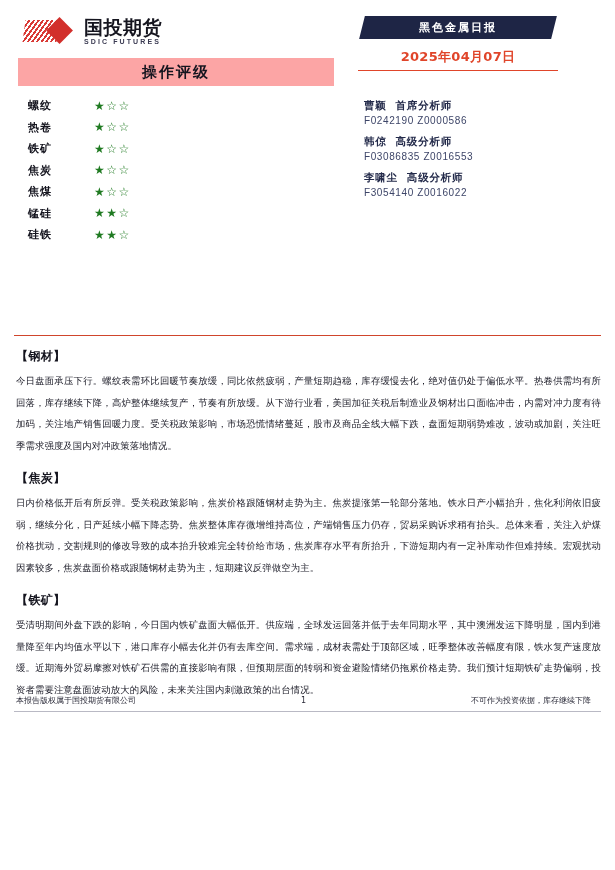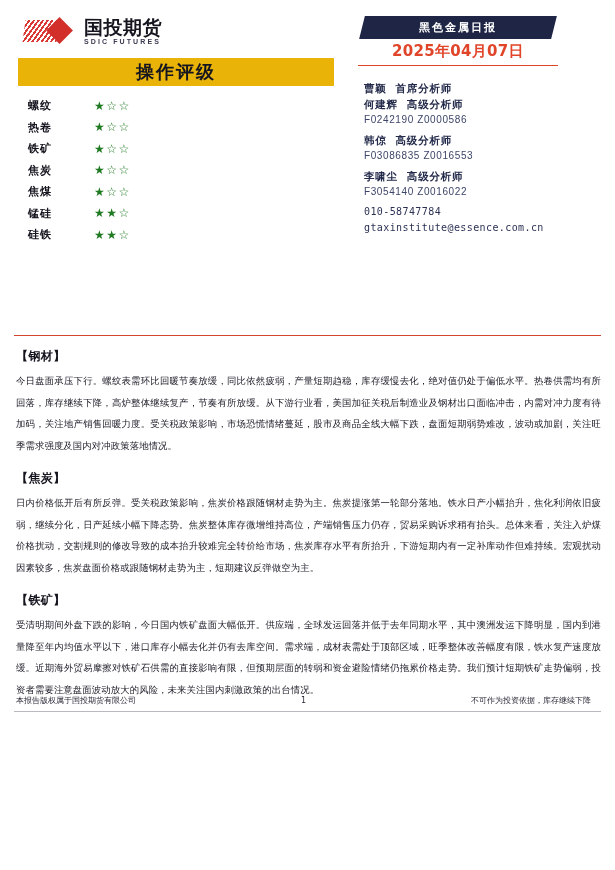--- a/index.html
+++ b/index.html
@@ -89,26 +89,26 @@
     font-size: 7px;
     font-weight: bold;
     letter-spacing: 2.1px;
     color: #3a3a52;
     margin-top: 1px;
   }
 
   
   .rating-title-bar {
     margin-top: 10px;
-    background: #eab308;
+    background: #fca5a5;
     height: 28px;
     line-height: 28px;
     text-align: center;
     font-family: "DejaVu Serif", "Liberation Serif", serif;
-    font-size: 18px;
+    font-size: 15px;
     font-weight: bold;
     color: #15151f;
     letter-spacing: 2px;
   }
   .rating-table {
     margin-top: 9px;
     padding-left: 10px;
   }
   .rating-row {
     display: flex;
@@ -148,40 +148,40 @@
     height: 100%;
     line-height: 23px;
     text-align: center;
     color: #ffffff;
     font-family: "DejaVu Serif", "Liberation Serif", serif;
     font-size: 11px;
     font-weight: bold;
     letter-spacing: 2px;
   }
   .date-line {
-    margin-top: 3px;
+    margin-top: 9px;
     margin-left: 12px;
     width: 192px;
     text-align: center;
     font-family: "DejaVu Sans", "Liberation Sans", sans-serif;
-    font-size: 15px;
+    font-size: 13px;
     font-weight: bold;
     color: #e0452a;
     letter-spacing: 0.3px;
   }
   .date-rule {
     margin-top: 4px;
     margin-left: 8px;
     width: 200px;
     height: 1px;
     background: #e0452a;
   }
 
   .analysts {
-    margin-top: 16px;
+    margin-top: 28px;
     padding-left: 14px;
   }
   .analyst-name {
     font-family: "DejaVu Serif", "Liberation Serif", serif;
     font-size: 10.5px;
     font-weight: bold;
     color: #232a4a;
     letter-spacing: 0.8px;
     margin-bottom: 2px;
   }
@@ -327,43 +327,36 @@
       <div class="date-line">2025年04月07日</div>
       <div class="date-rule"></div>
 
       <div class="analysts">
         <div>
           <div class="analyst-name">
             <span>曹颖</span>&nbsp;&nbsp;<span>首席分析师</span>
           </div>
         </div>
         <div>
-          <div class="analyst-name">
-            <span>何建辉</span>&nbsp;&nbsp;<span>高级分析师</span>
-          </div>
           <div class="analyst-code">F0242190  Z0000586</div>
         </div>
         <div>
           <div class="analyst-name">
             <span>韩倞</span>&nbsp;&nbsp;<span>高级分析师</span>
           </div>
           <div class="analyst-code">F03086835  Z0016553</div>
         </div>
         <div>
           <div class="analyst-name">
             <span>李啸尘</span>&nbsp;&nbsp;<span>高级分析师</span>
           </div>
           <div class="analyst-code">F3054140  Z0016022</div>
         </div>
       </div>
 
-      <div class="contact">
-        <div class="contact-line">010-58747784</div>
-        <div class="contact-line">gtaxinstitute@essence.com.cn</div>
-      </div>
 
     </div>
   </div>
 
   <div class="rule-thick" id="rule-top"></div>
 
   <div class="body-wrap">
 
     <div class="section">
       <div class="section-head">【钢材】</div>

